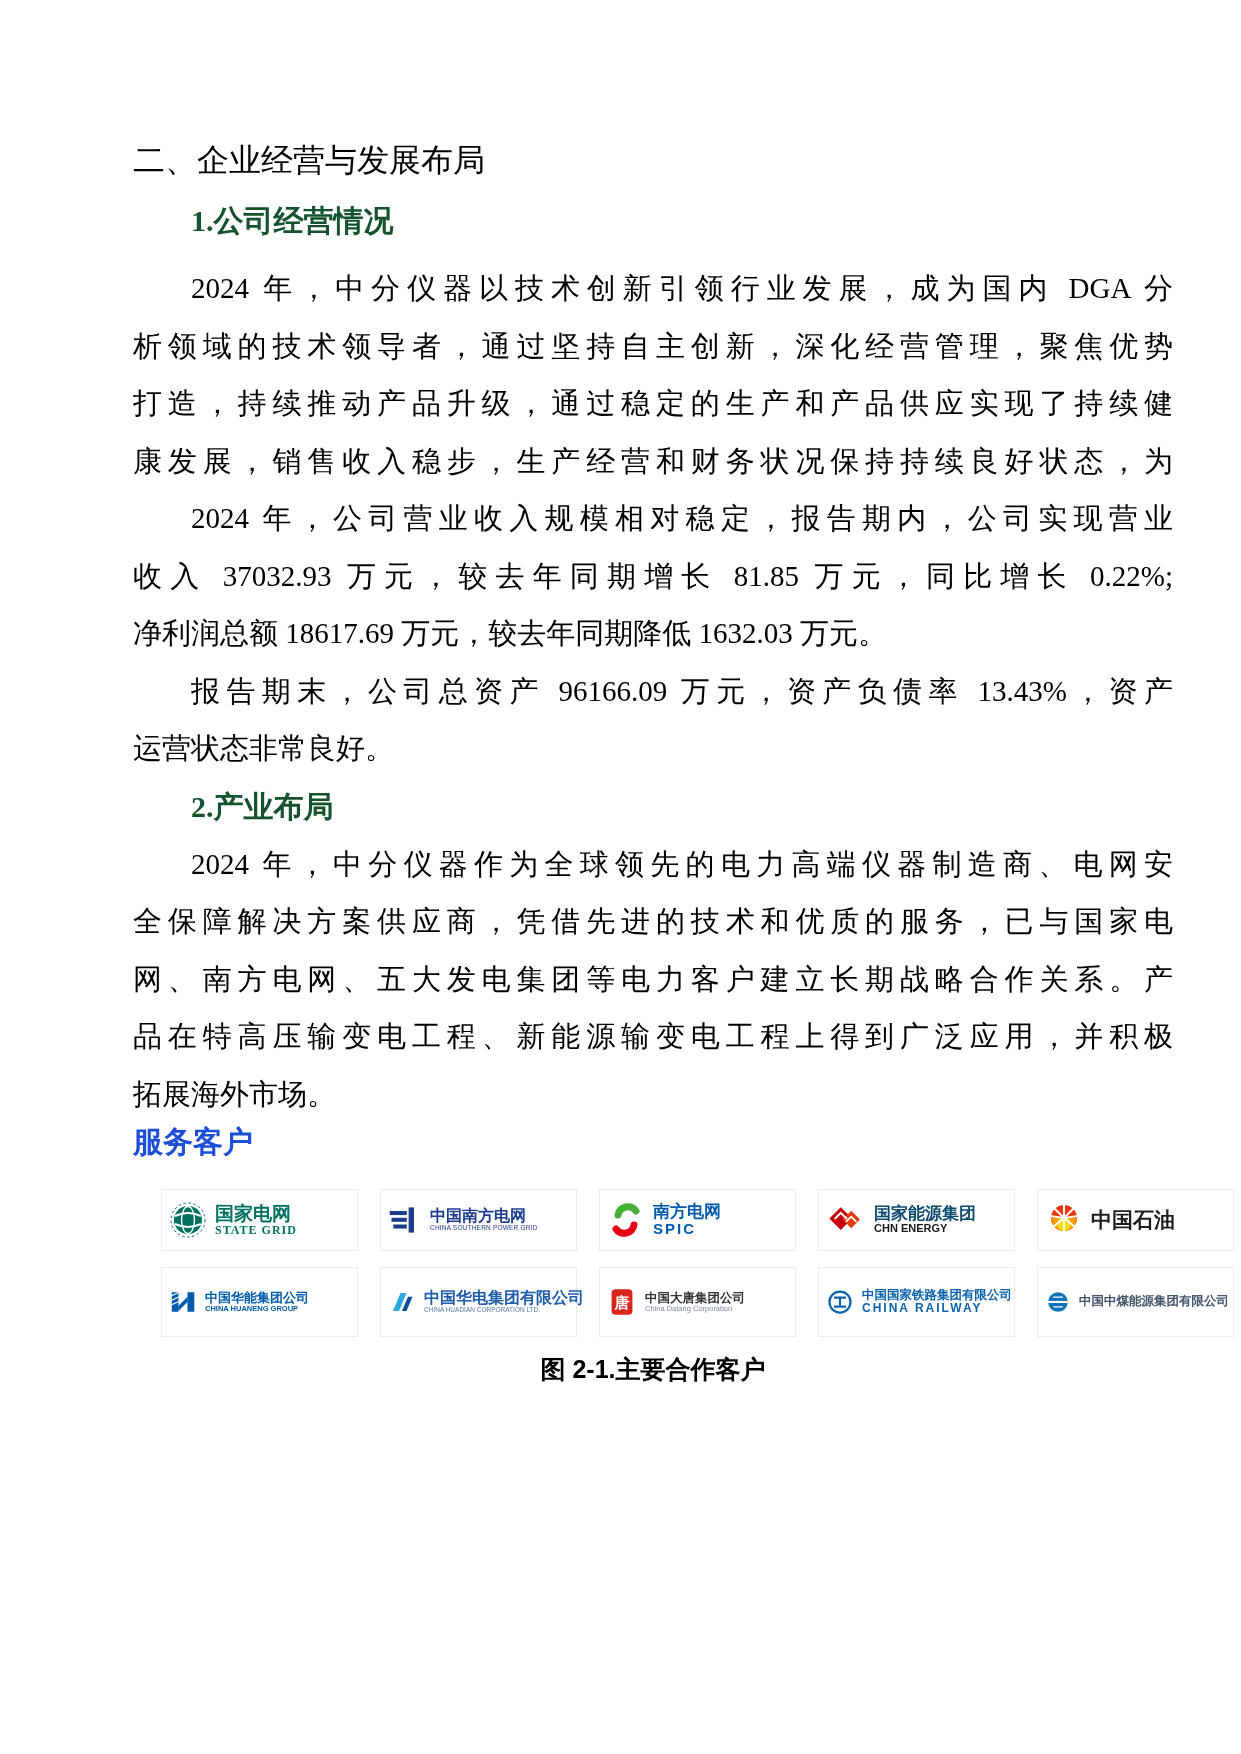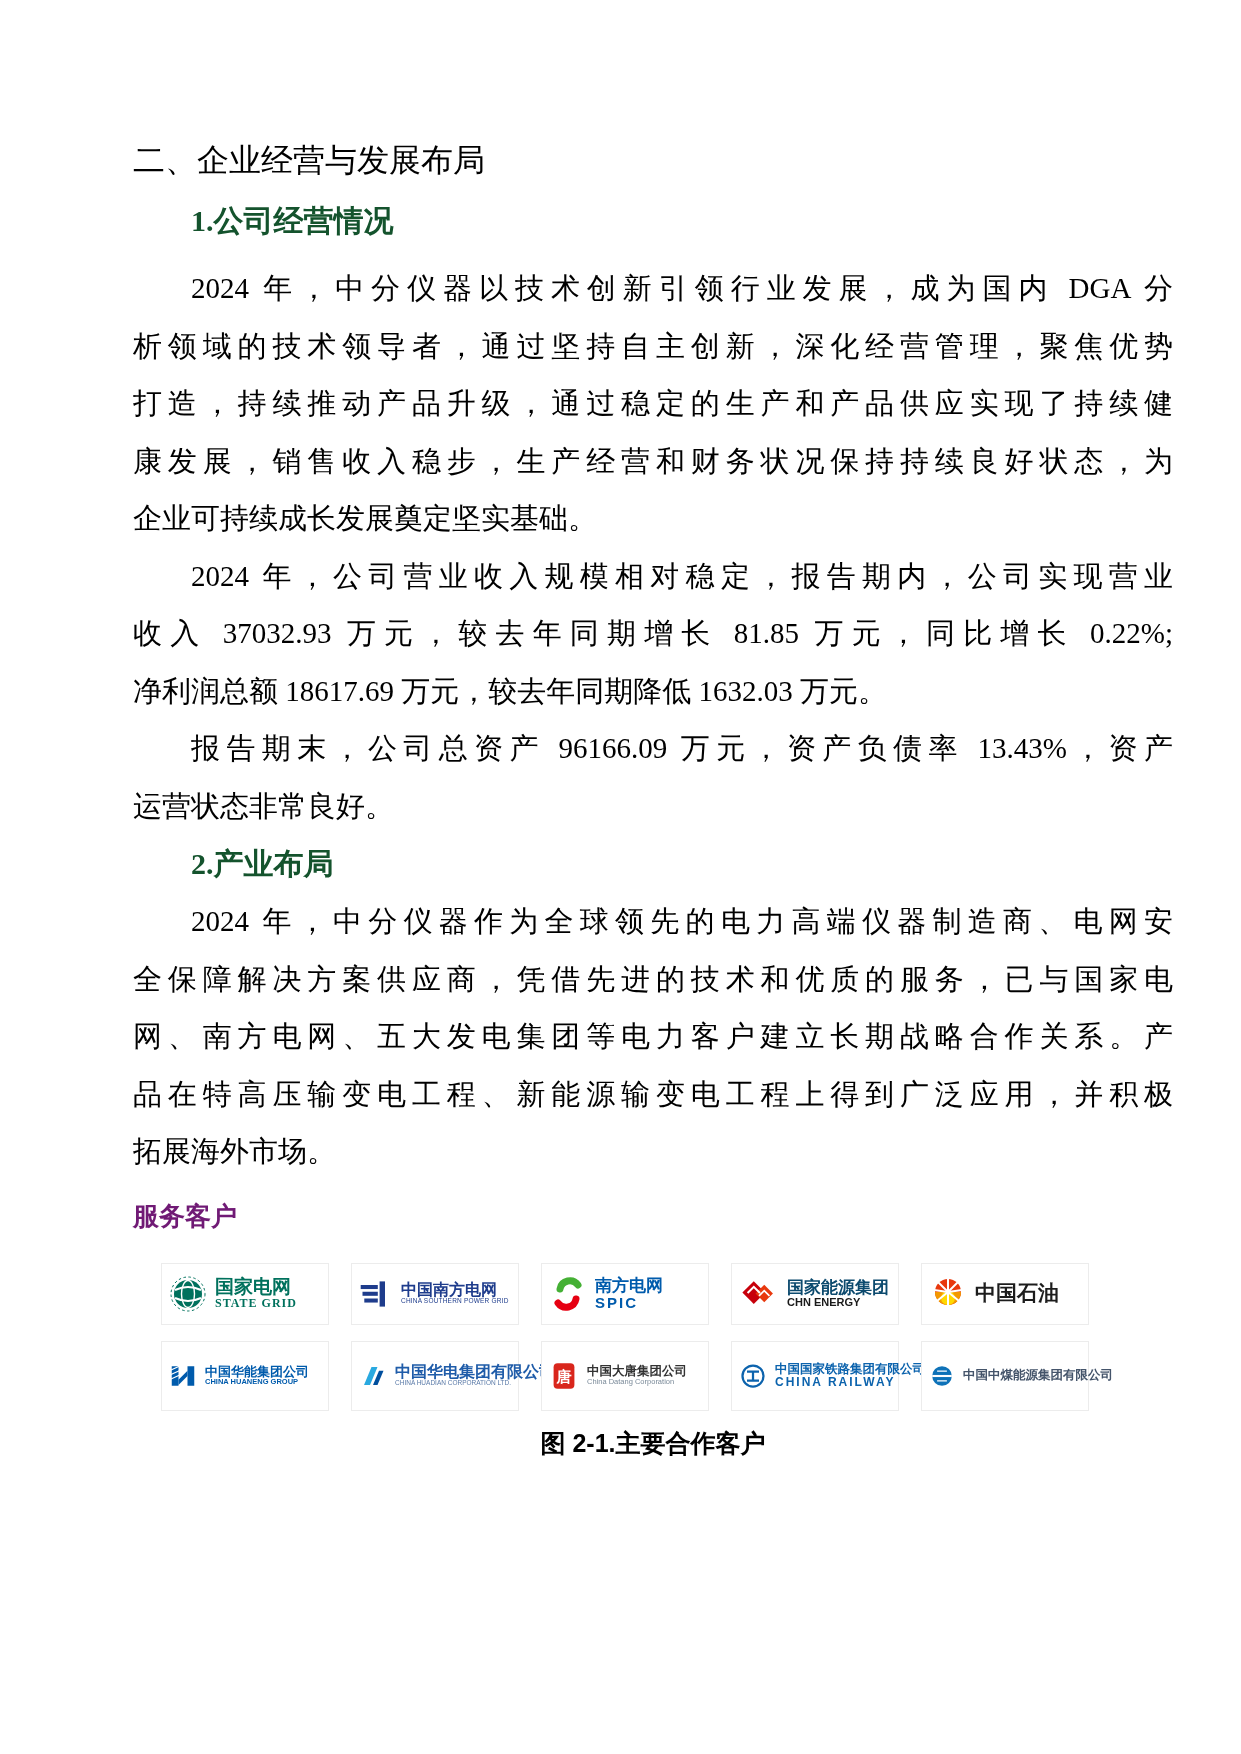--- a/index.html
+++ b/index.html
@@ -19,26 +19,26 @@
   .sub-heading.second{margin:0;line-height:58px;}
   .para{margin:0;}
   .line{
     font-size:29px;line-height:57.5px;white-space:nowrap;
     text-align:justify;text-align-last:justify;
   }
   .line.no-just{text-align-last:auto;white-space:normal;}
   .line.indent{text-indent:58px;}
   .clients-label{
     font-family:"Liberation Sans","DejaVu Sans",sans-serif;
-    font-size:26px;font-weight:700;color:#701a75;margin-top:16px;line-height:38px;
+    font-size:30px;font-weight:700;color:#1d4ed8;line-height:38px;
   }
   .logo-row{display:flex;gap:22px;margin:28px 0 0 28px;}
   .logo-row.second{margin-top:16px;}
   .logo-card{
-    width:168px;height:62px;box-sizing:border-box;background:#fff;
+    width:197px;height:62px;box-sizing:border-box;background:#fff;
     border:1px solid #ececec;display:flex;align-items:center;gap:7px;
     padding:4px 6px;flex:0 0 auto;
   }
   .logo-row.second .logo-card{height:70px;}
   .logo-text{display:flex;flex-direction:column;justify-content:center;line-height:1.05;min-width:0;}
   .logo-text .cn{font-family:"Liberation Sans","DejaVu Sans",sans-serif;font-weight:700;white-space:nowrap;}
   .logo-text .en{font-family:"Liberation Sans","DejaVu Sans",sans-serif;white-space:nowrap;}
   
   .c-stategrid .cn{font-size:19px;color:#00715d;}
   .c-stategrid .en{font-size:12px;color:#00715d;font-weight:700;letter-spacing:1px;font-family:"Liberation Serif",serif;}
@@ -72,21 +72,20 @@
 
   <h1 class="doc-title">二、企业经营与发展布局</h1>
 
   <h2 class="sub-heading">1.公司经营情况</h2>
 
   <div class="para">
     <div class="line indent">2024 年，中分仪器以技术创新引领行业发展，成为国内 DGA 分</div>
     <div class="line">析领域的技术领导者，通过坚持自主创新，深化经营管理，聚焦优势</div>
     <div class="line">打造，持续推动产品升级，通过稳定的生产和产品供应实现了持续健</div>
     <div class="line">康发展，销售收入稳步，生产经营和财务状况保持持续良好状态，为</div>
-    <div class="line no-just">企业可持续成长发展奠定坚实基础。</div>
   </div>
 
   <div class="para">
     <div class="line indent">2024 年，公司营业收入规模相对稳定，报告期内，公司实现营业</div>
     <div class="line">收入 37032.93 万元，较去年同期增长 81.85 万元，同比增长 0.22%;</div>
     <div class="line no-just">净利润总额 18617.69 万元，较去年同期降低 1632.03 万元。</div>
   </div>
 
   <div class="para">
     <div class="line indent">报告期末，公司总资产 96166.09 万元，资产负债率 13.43%，资产</div>

